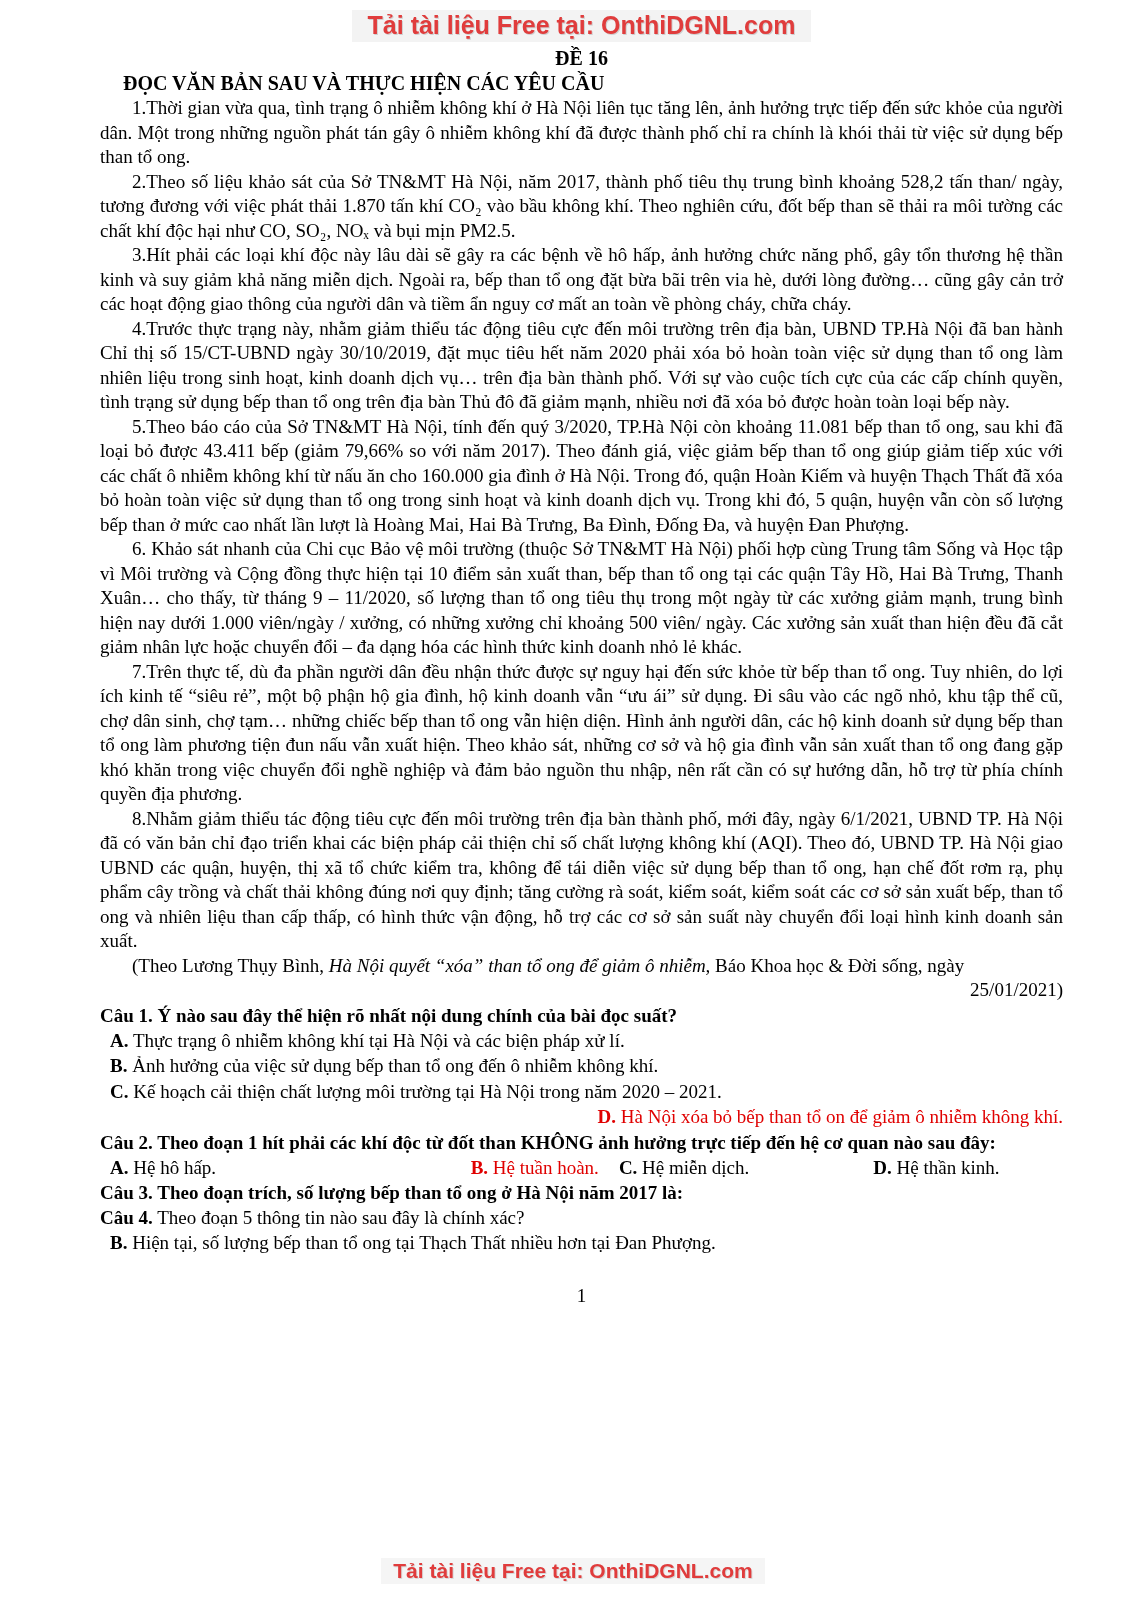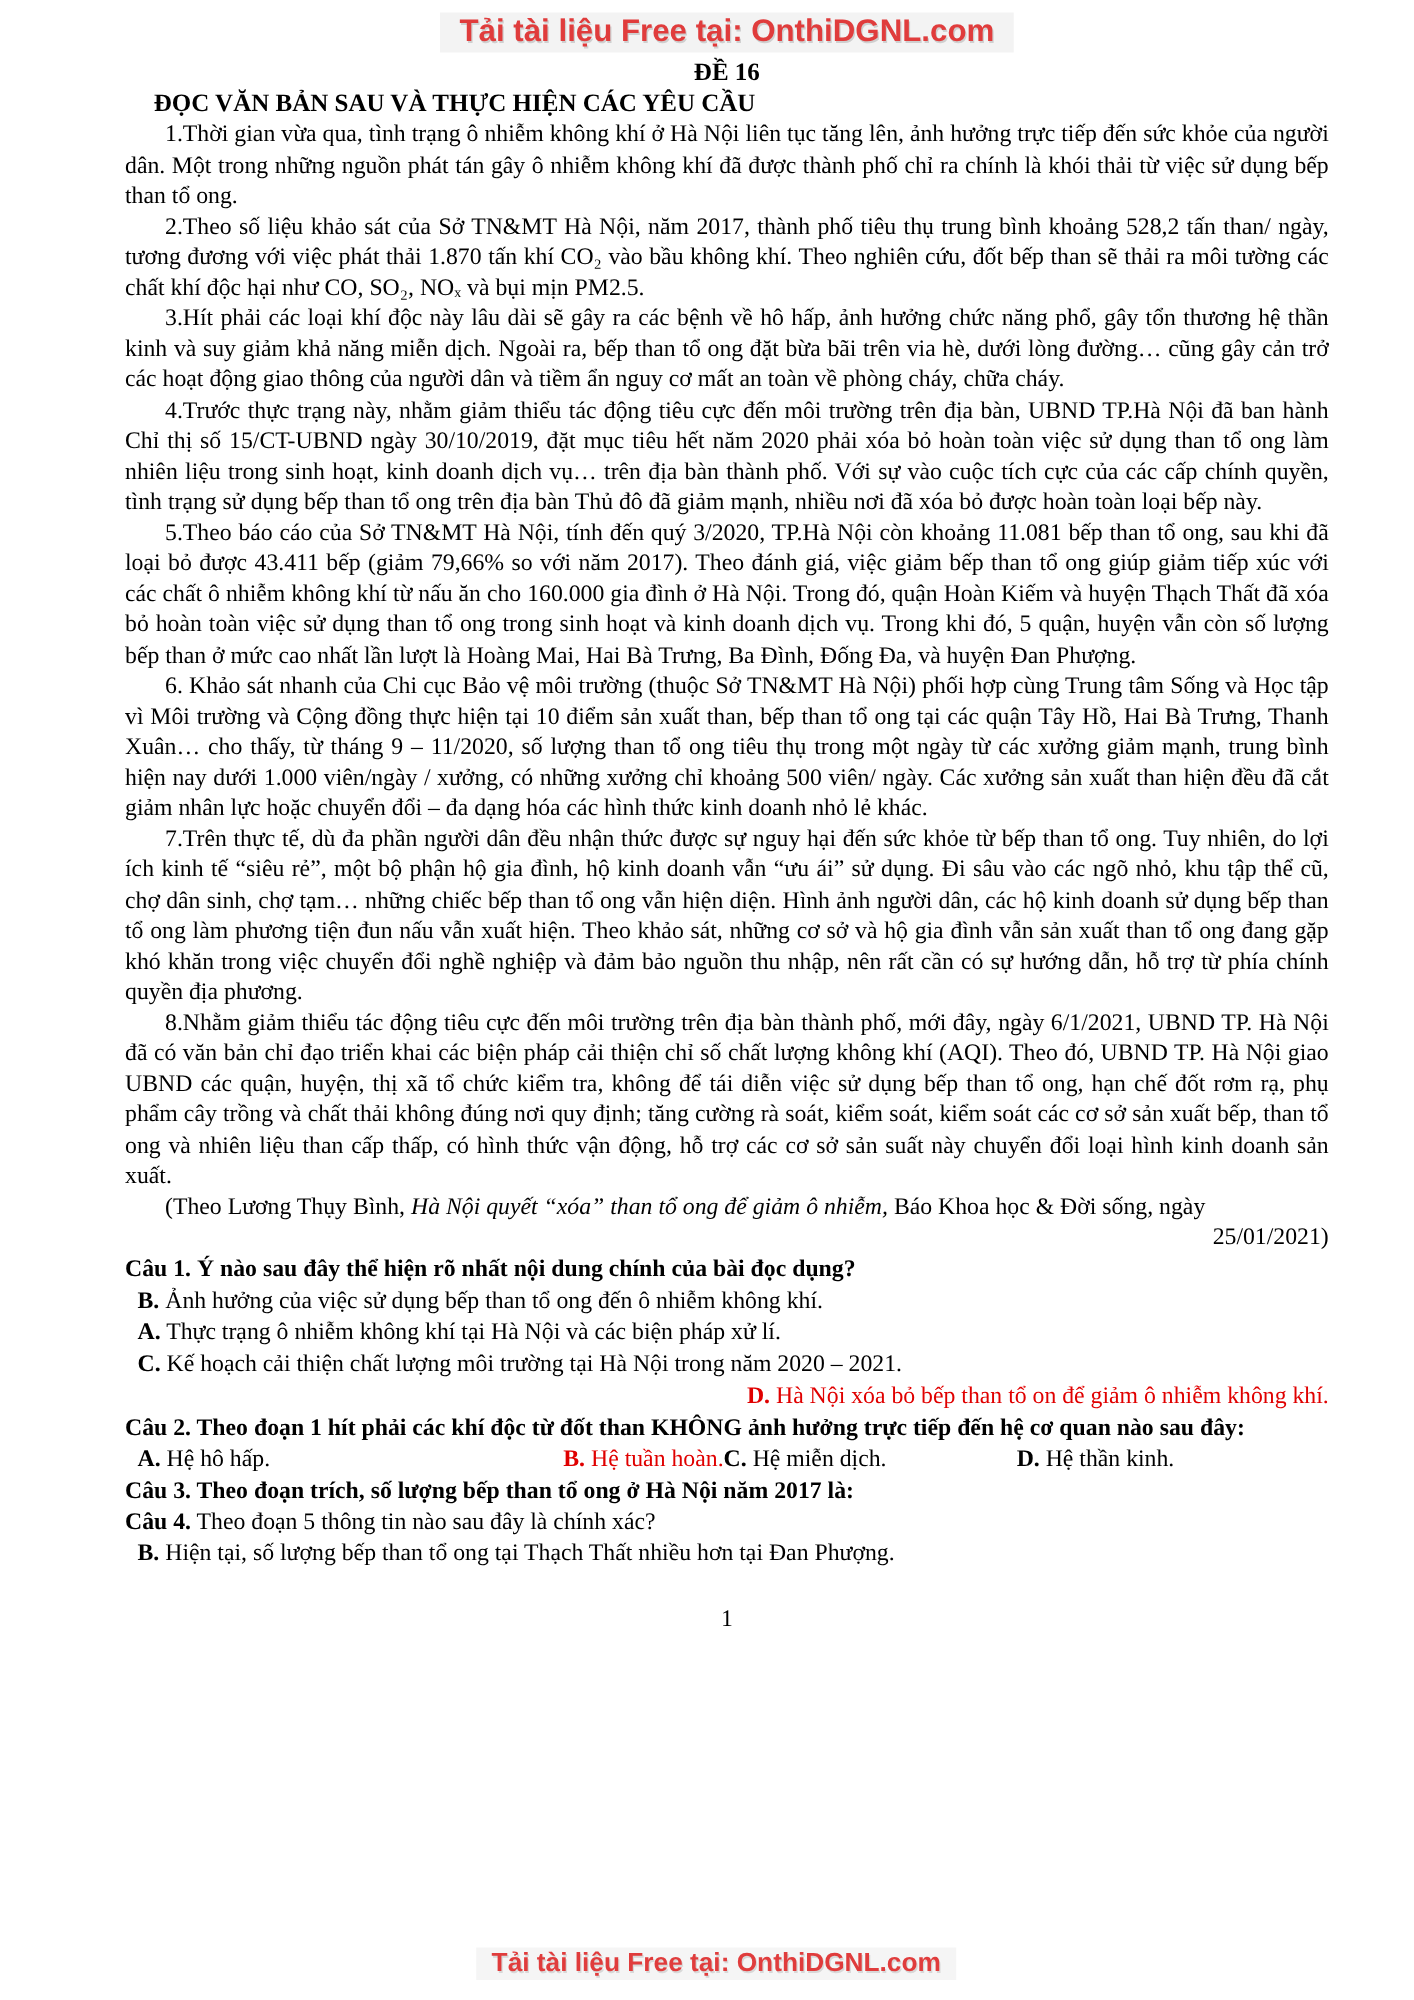--- a/index.html
+++ b/index.html
@@ -38,21 +38,21 @@
     font-size:19px;line-height:24.5px;
     text-align:justify;
     text-indent:32px;
   }
   .cite-date{font-size:19px;line-height:24.5px;text-align:right;}
   .q-header{font-weight:bold;font-size:19px;line-height:25px;text-align:justify;margin:0;}
   .q-header-mixed{font-size:19px;line-height:25px;margin:0;}
   .q-header-mixed .q-label{font-weight:bold;}
   .opt{padding-left:10px;font-size:19px;line-height:25.5px;}
   .opt b{font-weight:bold;}
-  .opt-row{display:flex;padding-left:10px;font-size:19px;line-height:25.5px;}
+  .opt-row{display:flex;padding-left:10px;font-size:19px;line-height:25.5px;gap:20px;}
   .opt-row .cell{width:24.6%;}
   .opt-row .cell:last-child{width:auto;flex:1;}
   .red{color:var(--ans-red);text-align:right;}
   .page-num{text-align:center;font-size:19px;line-height:24px;margin-top:28px;}
 </style>
 </head>
 <body>
 
 <div class="page">
   <div class="content">
@@ -69,23 +69,23 @@
     <p class="body">3.Hít phải các loại khí độc này lâu dài sẽ gây ra các bệnh về hô hấp, ảnh hưởng chức năng phổ, gây tổn thương hệ thần kinh và suy giảm khả năng miễn dịch. Ngoài ra, bếp than tổ ong đặt bừa bãi trên via hè, dưới lòng đường… cũng gây cản trở các hoạt động giao thông của người dân và tiềm ẩn nguy cơ mất an toàn về phòng cháy, chữa cháy.</p>
     <p class="body">4.Trước thực trạng này, nhằm giảm thiểu tác động tiêu cực đến môi trường trên địa bàn, UBND TP.Hà Nội đã ban hành Chỉ thị số 15/CT-UBND ngày 30/10/2019, đặt mục tiêu hết năm 2020 phải xóa bỏ hoàn toàn việc sử dụng than tổ ong làm nhiên liệu trong sinh hoạt, kinh doanh dịch vụ… trên địa bàn thành phố. Với sự vào cuộc tích cực của các cấp chính quyền, tình trạng sử dụng bếp than tổ ong trên địa bàn Thủ đô đã giảm mạnh, nhiều nơi đã xóa bỏ được hoàn toàn loại bếp này.</p>
     <p class="body">5.Theo báo cáo của Sở TN&amp;MT Hà Nội, tính đến quý 3/2020, TP.Hà Nội còn khoảng 11.081 bếp than tổ ong, sau khi đã loại bỏ được 43.411 bếp (giảm 79,66% so với năm 2017). Theo đánh giá, việc giảm bếp than tổ ong giúp giảm tiếp xúc với các chất ô nhiễm không khí từ nấu ăn cho 160.000 gia đình ở Hà Nội. Trong đó, quận Hoàn Kiếm và huyện Thạch Thất đã xóa bỏ hoàn toàn việc sử dụng than tổ ong trong sinh hoạt và kinh doanh dịch vụ. Trong khi đó, 5 quận, huyện vẫn còn số lượng bếp than ở mức cao nhất lần lượt là Hoàng Mai, Hai Bà Trưng, Ba Đình, Đống Đa, và huyện Đan Phượng.</p>
     <p class="body">6. Khảo sát nhanh của Chi cục Bảo vệ môi trường (thuộc Sở TN&amp;MT Hà Nội) phối hợp cùng Trung tâm Sống và Học tập vì Môi trường và Cộng đồng thực hiện tại 10 điểm sản xuất than, bếp than tổ ong tại các quận Tây Hồ, Hai Bà Trưng, Thanh Xuân… cho thấy, từ tháng 9 – 11/2020, số lượng than tổ ong tiêu thụ trong một ngày từ các xưởng giảm mạnh, trung bình hiện nay dưới 1.000 viên/ngày / xưởng, có những xưởng chỉ khoảng 500 viên/ ngày. Các xưởng sản xuất than hiện đều đã cắt giảm nhân lực hoặc chuyển đổi – đa dạng hóa các hình thức kinh doanh nhỏ lẻ khác.</p>
     <p class="body">7.Trên thực tế, dù đa phần người dân đều nhận thức được sự nguy hại đến sức khỏe từ bếp than tổ ong. Tuy nhiên, do lợi ích kinh tế “siêu rẻ”, một bộ phận hộ gia đình, hộ kinh doanh vẫn “ưu ái” sử dụng. Đi sâu vào các ngõ nhỏ, khu tập thể cũ, chợ dân sinh, chợ tạm… những chiếc bếp than tổ ong vẫn hiện diện. Hình ảnh người dân, các hộ kinh doanh sử dụng bếp than tổ ong làm phương tiện đun nấu vẫn xuất hiện. Theo khảo sát, những cơ sở và hộ gia đình vẫn sản xuất than tổ ong đang gặp khó khăn trong việc chuyển đổi nghề nghiệp và đảm bảo nguồn thu nhập, nên rất cần có sự hướng dẫn, hỗ trợ từ phía chính quyền địa phương.</p>
     <p class="body">8.Nhằm giảm thiểu tác động tiêu cực đến môi trường trên địa bàn thành phố, mới đây, ngày 6/1/2021, UBND TP. Hà Nội đã có văn bản chỉ đạo triển khai các biện pháp cải thiện chỉ số chất lượng không khí (AQI). Theo đó, UBND TP. Hà Nội giao UBND các quận, huyện, thị xã tổ chức kiểm tra, không để tái diễn việc sử dụng bếp than tổ ong, hạn chế đốt rơm rạ, phụ phẩm cây trồng và chất thải không đúng nơi quy định; tăng cường rà soát, kiểm soát, kiểm soát các cơ sở sản xuất bếp, than tổ ong và nhiên liệu than cấp thấp, có hình thức vận động, hỗ trợ các cơ sở sản suất này chuyển đổi loại hình kinh doanh sản xuất.</p>
 
     <p class="body"><span>(Theo Lương Thụy Bình, </span><i>Hà Nội quyết “xóa” than tổ ong để giảm ô nhiễm,</i><span> Báo Khoa học &amp; Đời sống, ngày</span></p>
     <div class="cite-date">25/01/2021)</div>
 
-    <p class="q-header"><span>Câu 1.</span> <span>Ý nào sau đây thể hiện rõ nhất nội dung chính của bài đọc dụng?</span></p>
+    <p class="q-header"><span>Câu 1.</span> <span>Ý nào sau đây thể hiện rõ nhất nội dung chính của bài đọc suất?</span></p>
+    <div class="opt"><b>A.</b> <span>Thực trạng ô nhiễm không khí tại Hà Nội và các biện pháp xử lí.</span></div>
     <div class="opt"><b>B.</b> <span>Ảnh hưởng của việc sử dụng bếp than tổ ong đến ô nhiễm không khí.</span></div>
-    <div class="opt"><b>A.</b> <span>Thực trạng ô nhiễm không khí tại Hà Nội và các biện pháp xử lí.</span></div>
     <div class="opt"><b>C.</b> <span>Kế hoạch cải thiện chất lượng môi trường tại Hà Nội trong năm 2020 – 2021.</span></div>
     <div class="opt red"><b>D.</b> <span>Hà Nội xóa bỏ bếp than tổ on để giảm ô nhiễm không khí.</span></div>
 
     <p class="q-header"><span>Câu 2.</span> <span>Theo đoạn 1 hít phải các khí độc từ đốt than KHÔNG ảnh hưởng trực tiếp đến hệ cơ quan nào sau đây:</span></p>
     <div class="opt-row">
       <span class="cell"><b>A.</b> <span>Hệ hô hấp.</span></span>
       <span class="cell red"><b>B.</b> <span>Hệ tuần hoàn.</span></span>
       <span class="cell"><b>C.</b> <span>Hệ miễn dịch.</span></span>
       <span class="cell"><b>D.</b> <span>Hệ thần kinh.</span></span>
     </div>

